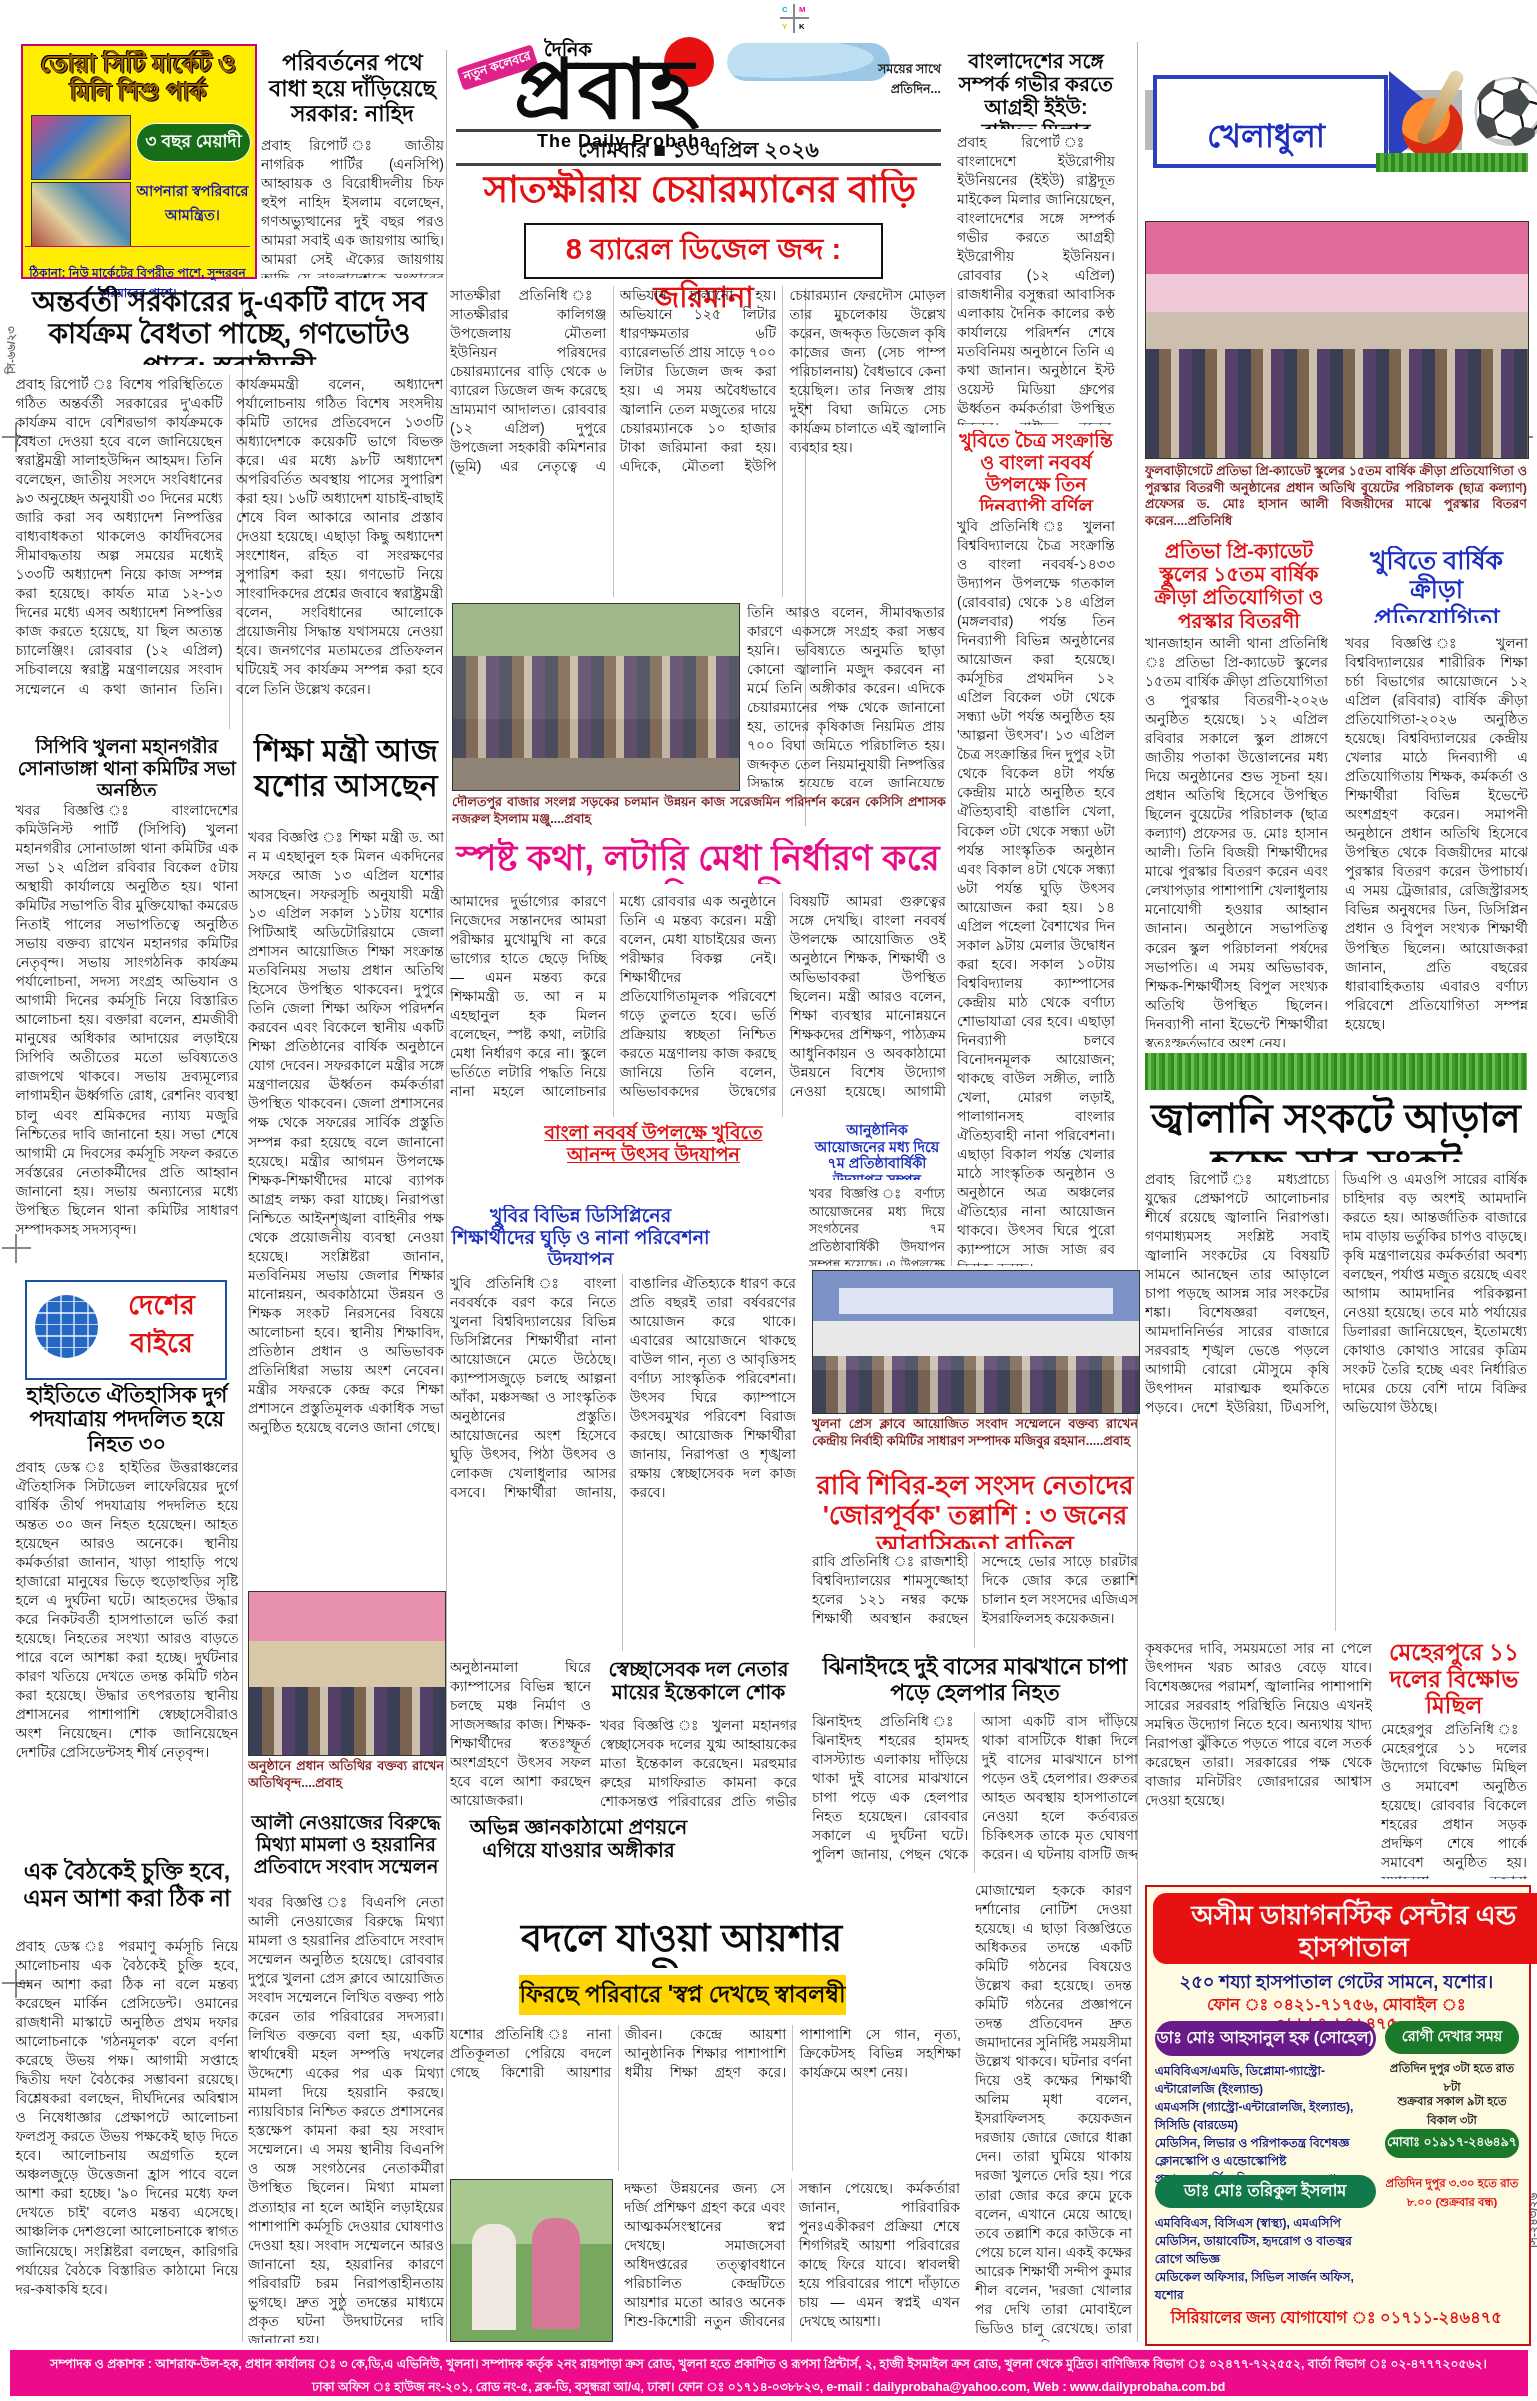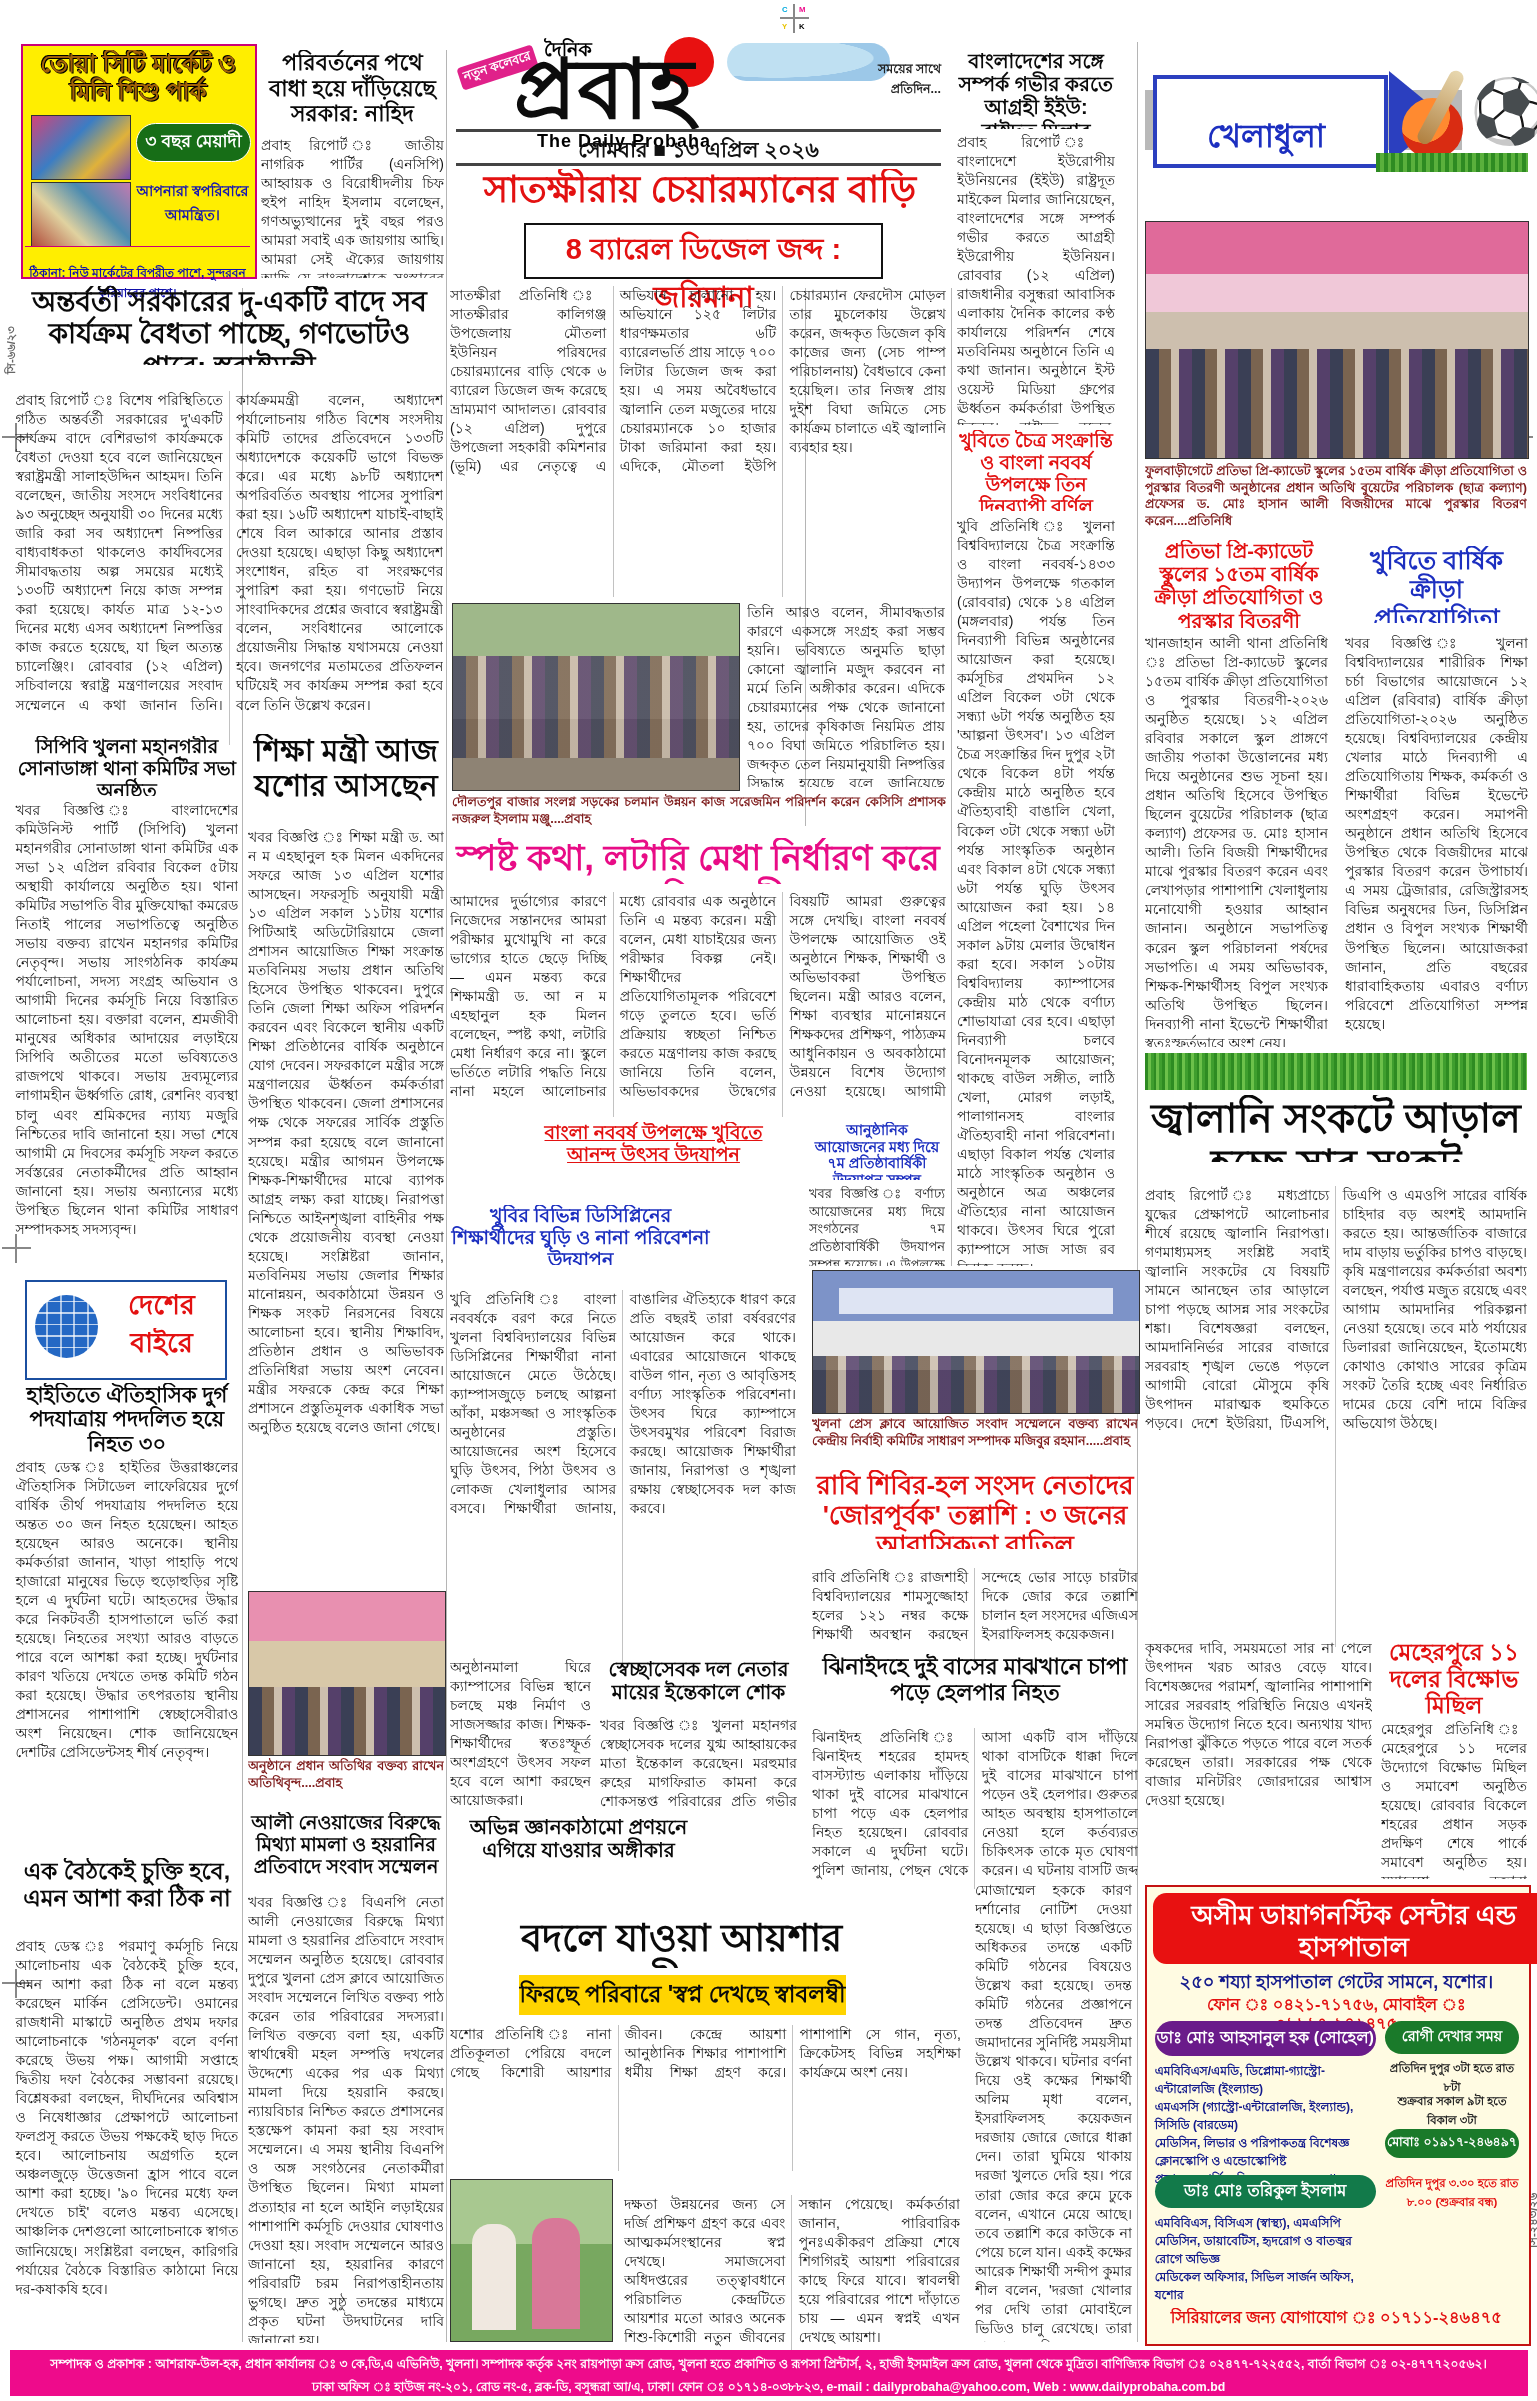--- a/index.html
+++ b/index.html
@@ -1,20 +1,20 @@
 <!DOCTYPE html>
 <html><head>
 <meta charset="utf-8">
 <style>
   html,body{margin:0;padding:0;background:#e8e8e8;}
   #page{position:relative;width:1537px;height:2402px;background:#ffffff;overflow:hidden;
         font-family:"Liberation Sans","DejaVu Sans",sans-serif;}
   .abs{position:absolute;}
   .bt{font-size:14px;line-height:1.36;text-align:justify;color:#151515;overflow:hidden;}
-  .cols2{column-count:2;column-gap:13.4px;column-rule:1px solid #c2c2c2;margin-top:16px;}
+  .cols2{column-count:2;column-gap:13.4px;column-rule:1px solid #c2c2c2;}
   .cols3{column-count:3;column-gap:13.4px;column-rule:1px solid #c2c2c2;}
   .hl{font-weight:bold;text-align:center;line-height:1.16;overflow:hidden;color:#0a0a0a;}
   .red{color:#e31111}.blue{color:#1c2fc0}.pink{color:#e80c86}.dkblue{color:#131a8c}
   .cap{font-size:12.7px;font-weight:bold;color:#7f1d1d;text-align:justify;line-height:1.3;overflow:hidden;}
   .vr{position:absolute;width:1px;background:#b5b5b5;}
   .hrln{position:absolute;height:1.9px;background:#444;}
   .ph{position:absolute;border:1px solid #333;overflow:hidden;}
   .pill{border-radius:21px;color:#fff;font-weight:bold;text-align:center;overflow:hidden;}
   .regmark{position:absolute;width:29px;height:29px;font-size:7.7px;font-weight:bold;line-height:1;}
   .regmark:before{content:"";position:absolute;left:13.4px;top:0;width:1.9px;height:29px;background:#888;}

